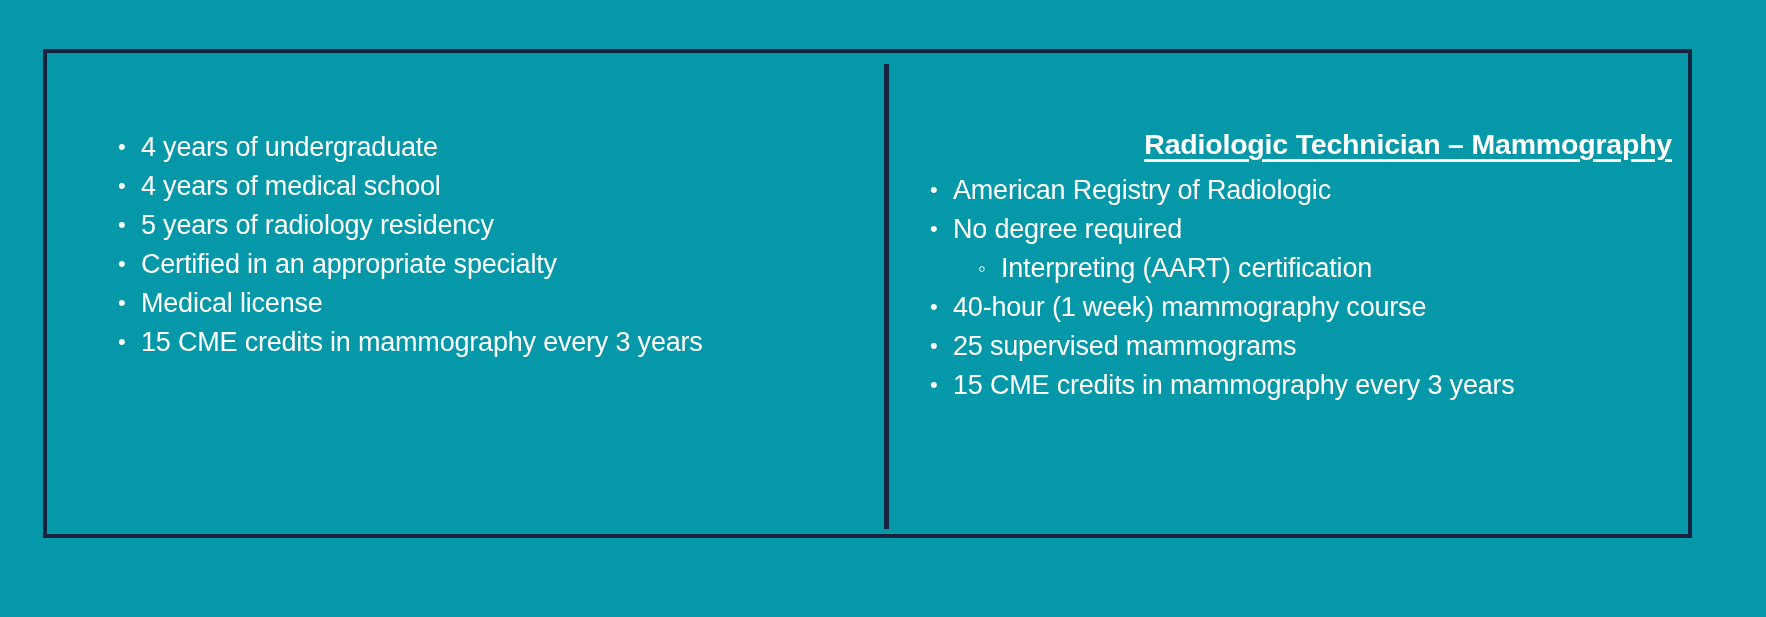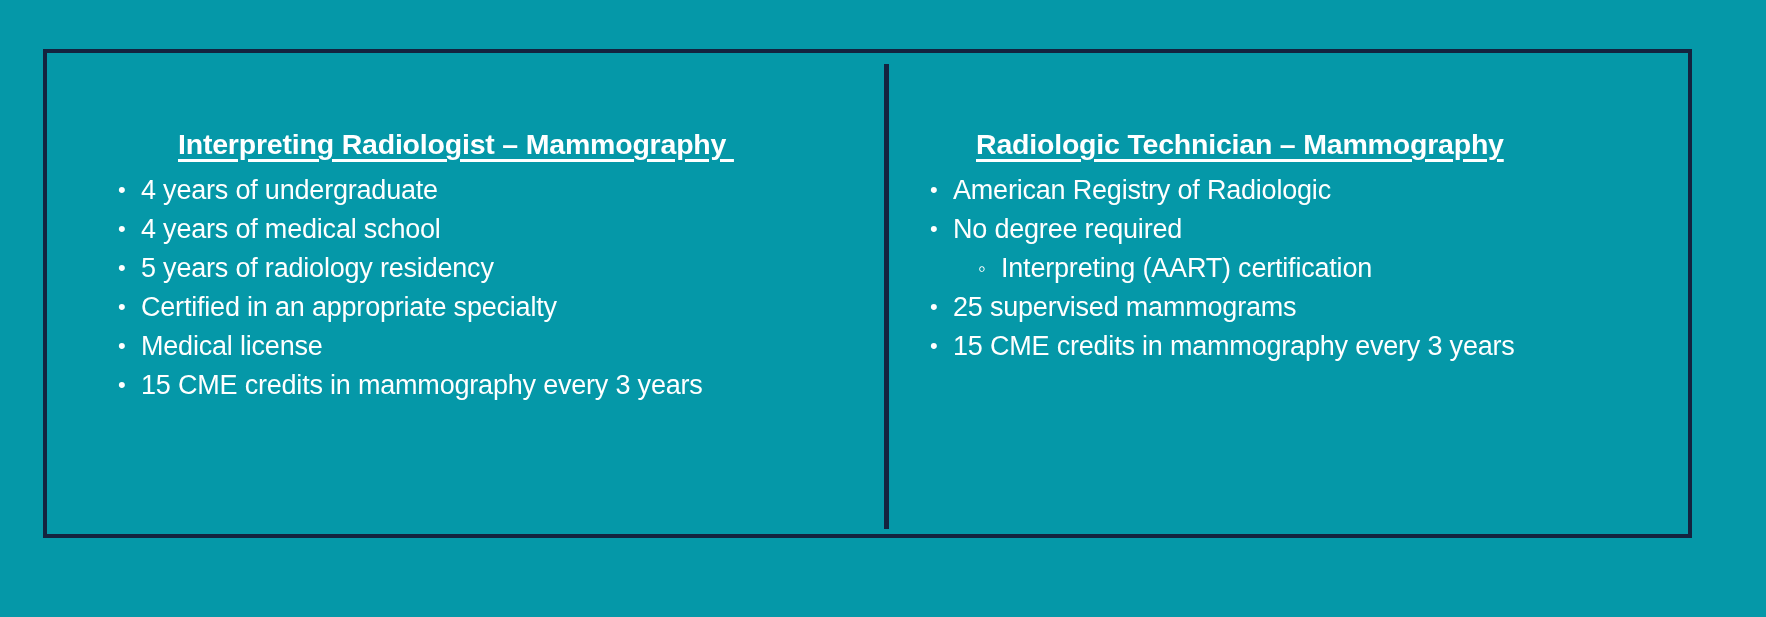--- a/index.html
+++ b/index.html
@@ -64,21 +64,21 @@
     font-size: 28.5px;
     font-weight: bold;
     text-decoration: underline;
     text-underline-offset: 5px;
     text-decoration-thickness: 2.5px;
     letter-spacing: -0.2px;
     margin: 0 0 10px 0;
     white-space: pre;
   }
   .col-title-left  { text-align: left; padding-left: 62px; }
-  .col-title-right { text-align: left; padding-left: 48px; }
+  .col-title-right { text-align: right; padding-left: 48px; }
 
   ul.bullets {
     list-style: none;
     margin: 0;
     padding: 0;
   }
   ul.bullets li {
     position: relative;
     color: #ffffff;
     font-size: 27px;
@@ -111,36 +111,36 @@
 <body>
 
 <div class="slide">
 
   <div class="frame"></div>
   <div class="divider"></div>
 
   <div class="columns">
 
     <div class="column column-left">
-      <div class="col-title col-title-left">Interpreting Radiologist – Mammography </div>
       <ul class="bullets">
         <li class="lvl1">4 years of undergraduate</li>
         <li class="lvl1">4 years of medical school</li>
         <li class="lvl1">5 years of radiology residency</li>
         <li class="lvl1">Certified in an appropriate specialty</li>
         <li class="lvl1">Medical license</li>
         <li class="lvl1">15 CME credits in mammography every 3 years</li>
       </ul>
     </div>
 
     <div class="column column-right">
       <div class="col-title col-title-right">Radiologic Technician – Mammography</div>
       <ul class="bullets">
         <li class="lvl1">American Registry of Radiologic</li>
         <li class="lvl1">No degree required</li>
         <li class="lvl2">Interpreting (AART) certification</li>
+        <li class="lvl1">40-hour (1 week) mammography course</li>
         <li class="lvl1">25 supervised mammograms</li>
         <li class="lvl1">15 CME credits in mammography every 3 years</li>
       </ul>
     </div>
 
   </div>
 </div>
 
 </body></html>

